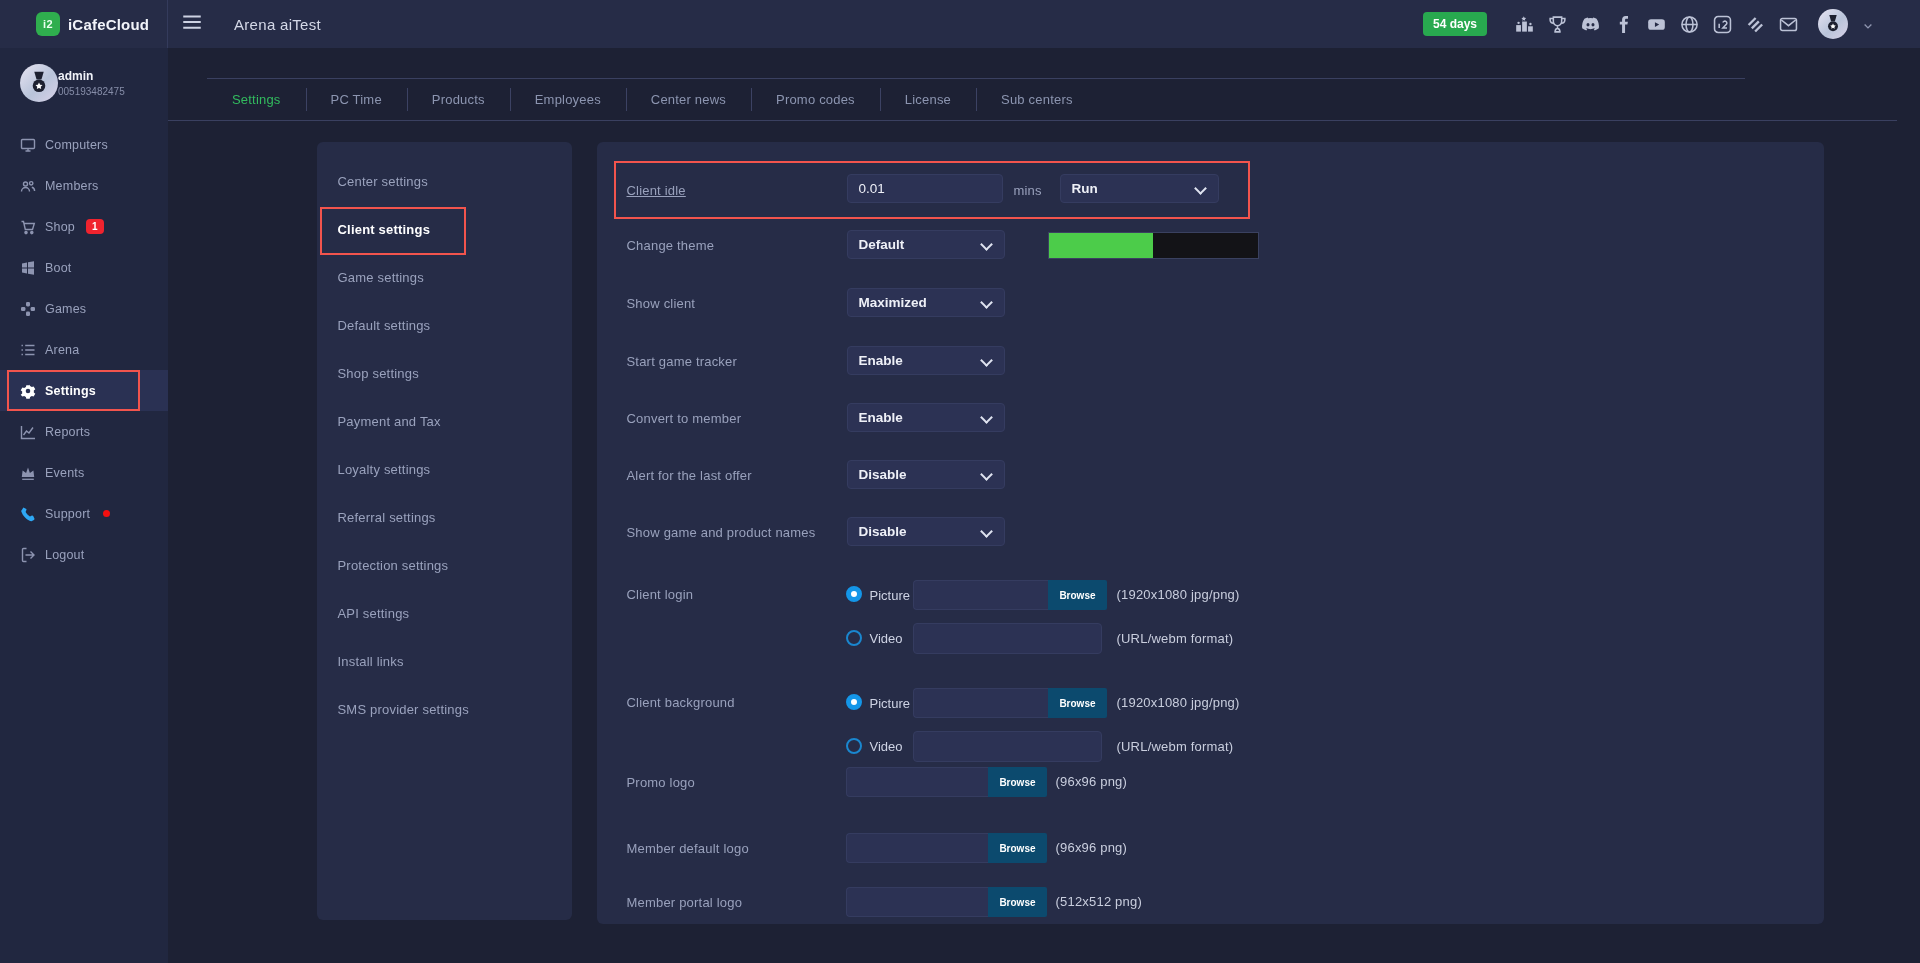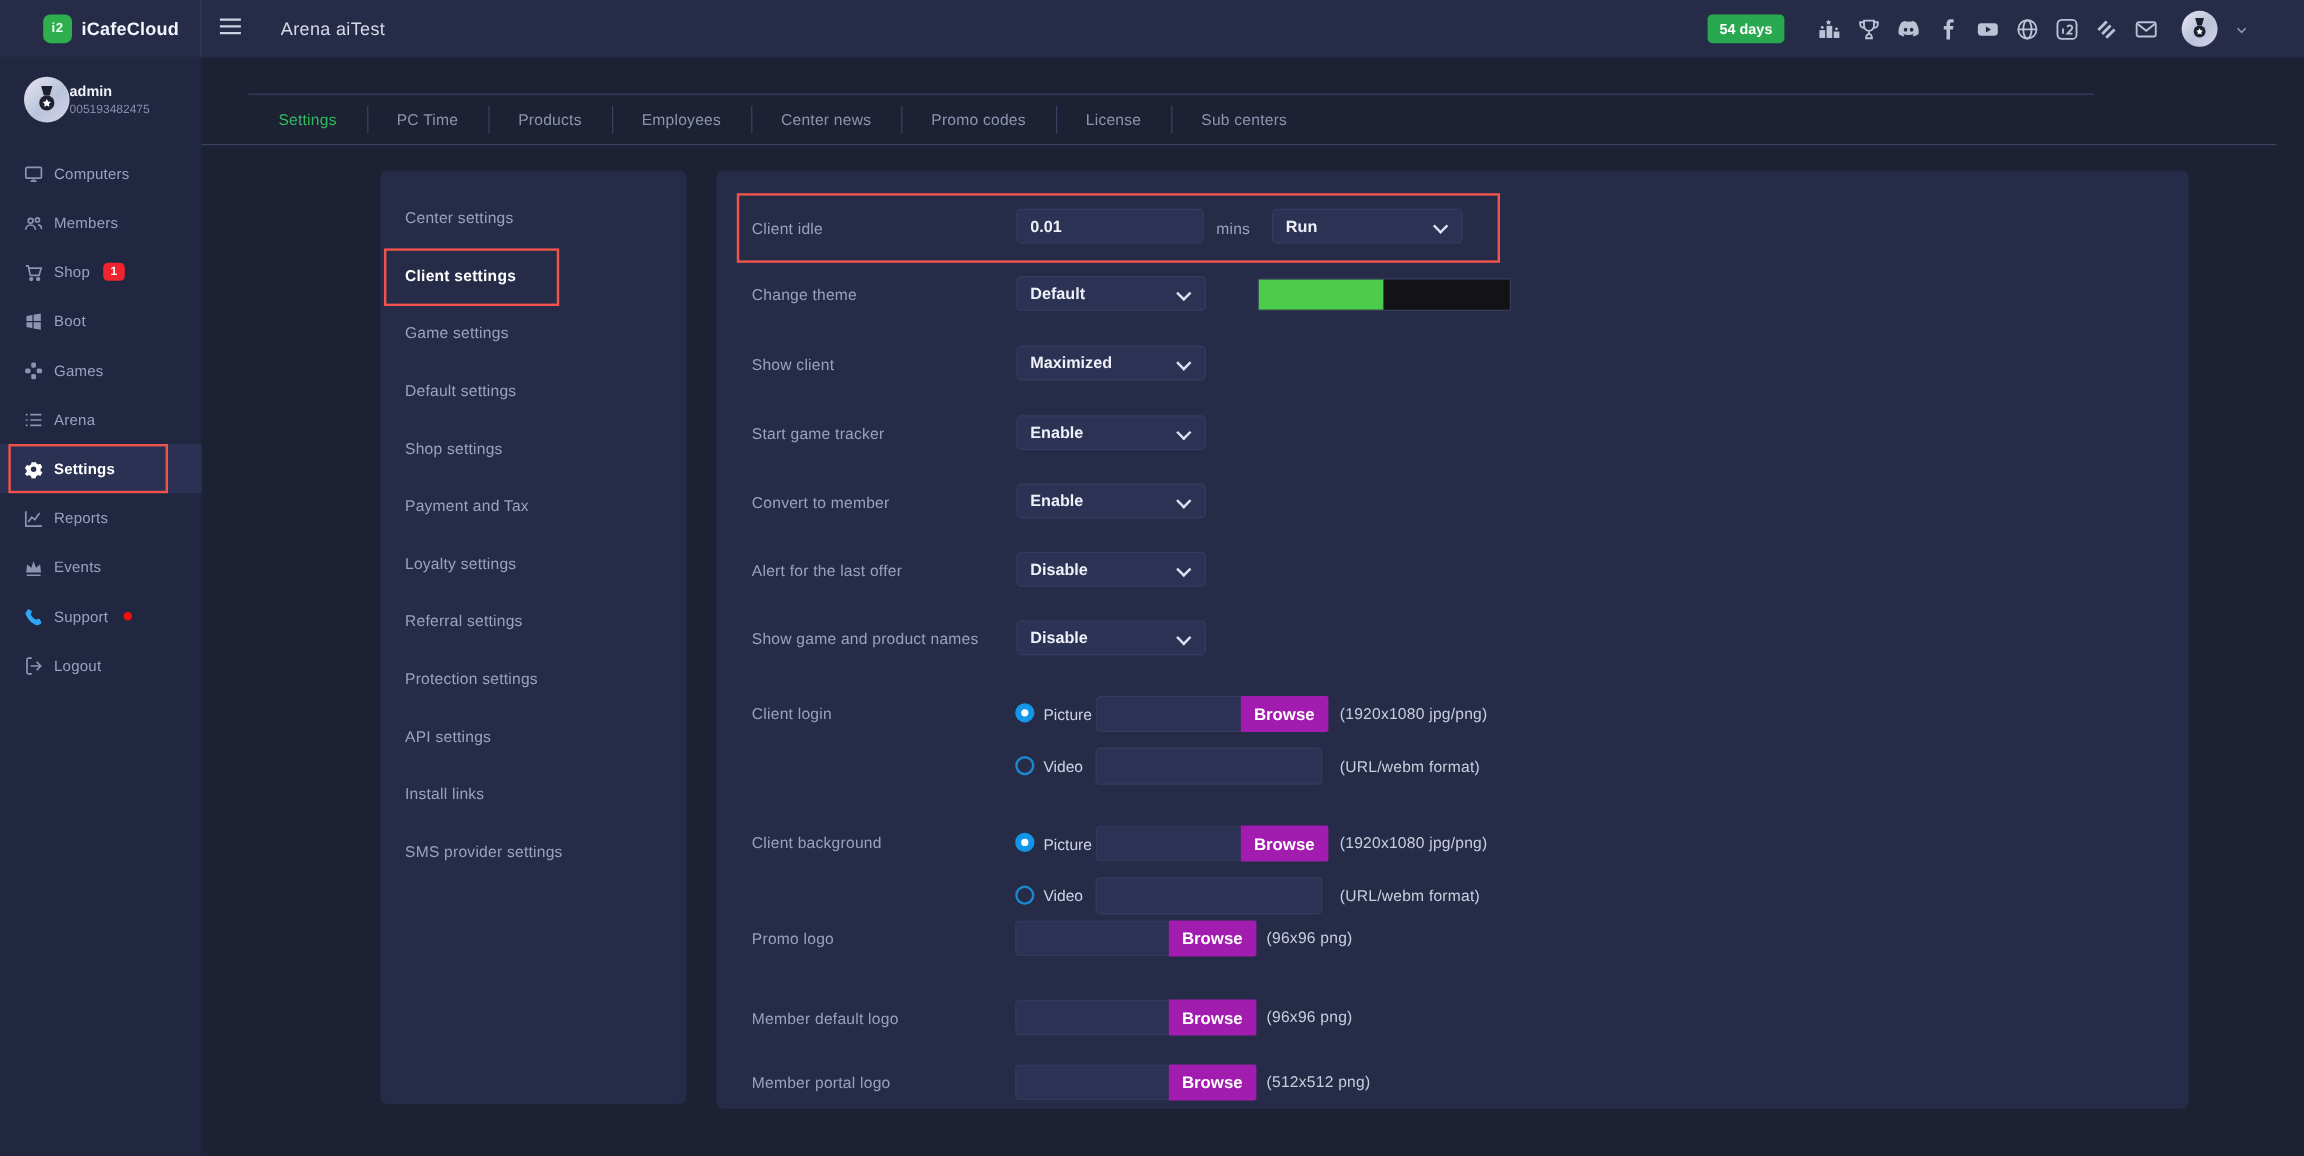--- a/index.html
+++ b/index.html
@@ -54,29 +54,29 @@
 
   .content { display:flex; padding:21px 0 0 52px; gap:25px;justify-content:center; }
   .submenu-card { width:255px; height:778px; background:#262c47; border-radius:6px; padding-top:15px; flex:none; }
   .submenu-item { position:relative; height:48px; display:flex; align-items:center; padding-left:21px; font-size:13px; color:#9aa2bd; cursor:pointer; letter-spacing:.2px; }
   .submenu-item.active { color:#ffffff; font-weight:bold; }
   .submenu-item.active::after { content:''; position:absolute; left:3px; top:2px; width:142px; height:44px; border:2px solid #f2544d; pointer-events:none; }
 
   .form-card { width:1227px; height:782px; background:#262c47; border-radius:6px; position:relative; }
 
   .flabel { position:absolute; left:30px; font-size:13px; color:#99a1bc; letter-spacing:.2px; }
-  .txt { position:absolute; background:#2c3254; border:1px solid #353c60; border-radius:4px; color:#eef0f7; font-size:13.5px; font-weight:700; font-family:inherit; padding:0 11px; height:29px; outline:none; }
+  .txt { position:absolute; background:#2c3254; border:1px solid #353c60; border-radius:4px; color:#eef0f7; font-size:13.5px; font-weight:400; font-family:inherit; padding:0 11px; height:29px; outline:none; }
   .select { position:absolute; background:#2c3254; border:1px solid #353c60; border-radius:4px; height:29px; width:158px; display:flex; align-items:center; padding:0 11px; font-size:13.5px; font-weight:600; color:#eef0f7; cursor:pointer; }
   .select::after { content:''; position:absolute; right:13px; top:9px; width:7px; height:7px; border-right:2px solid #dfe3f0; border-bottom:2px solid #dfe3f0; transform:rotate(45deg); }
   .hint { position:absolute; font-size:13px; color:#c9cede; letter-spacing:.2px; }
   .hl-box { position:absolute; border:2px solid #f2544d; pointer-events:none; }
 
   .file-group { position:absolute; display:flex; height:30px; }
   .file-empty { background:#2c3254; border:1px solid #353c60; border-right:none; border-radius:4px 0 0 4px; flex:1; }
-  .browse-btn { background:#a21caf; color:#fff; font-size:14px; font-weight:600; border:none; padding:0 11px; cursor:pointer; font-family:inherit; border-radius:0 2px 2px 0; }
+  .browse-btn { background:#0c4a6e; color:#fff; font-size:10px; font-weight:600; border:none; padding:0 11px; cursor:pointer; font-family:inherit; border-radius:0 2px 2px 0; }
   .radio { position:absolute; width:16px; height:16px; border-radius:50%; cursor:pointer; }
   .radio.sel { border:5px solid #1496e8; background:#fff; }
   .radio.unsel { border:2px solid #1a87cf; background:transparent; }
   .radio-lab { position:absolute; font-size:13px; color:#ced3e4; }
 
   .theme-preview { position:absolute; left:451px; top:90px; width:211px; height:27px; display:flex; border:1px solid #3a4160; }
   .theme-preview span { flex:1; }
 </style>
 </head>
 <body>
@@ -323,21 +323,21 @@
           <div class="submenu-item">Referral settings</div>
           <div class="submenu-item">Protection settings</div>
           <div class="submenu-item">API settings</div>
           <div class="submenu-item">Install links</div>
           <div class="submenu-item">SMS provider settings</div>
         </div>
 
       <div class="form-card">
 
         <div class="hl-box" style="left:17px;top:19px;width:636px;height:58px;"></div>
-        <div class="flabel" style="top:41px;">Client idle</div>
+        <div class="flabel" style="top:41px;text-decoration:underline;">Client idle</div>
         <input class="txt" style="left: 250px; top: 32px; width: 156px;" value="0.01">
         <div class="flabel" style="left:417px;top:41px;">mins</div>
         <div class="select" style="left:463px;top:32px;width:159px;">
             <span>Run</span>
           </div>
 
         <div class="flabel" style="top:96px;">Change theme</div>
         <div class="select" style="left:250px;top:88px;">
             <span>Default</span>
           </div>

